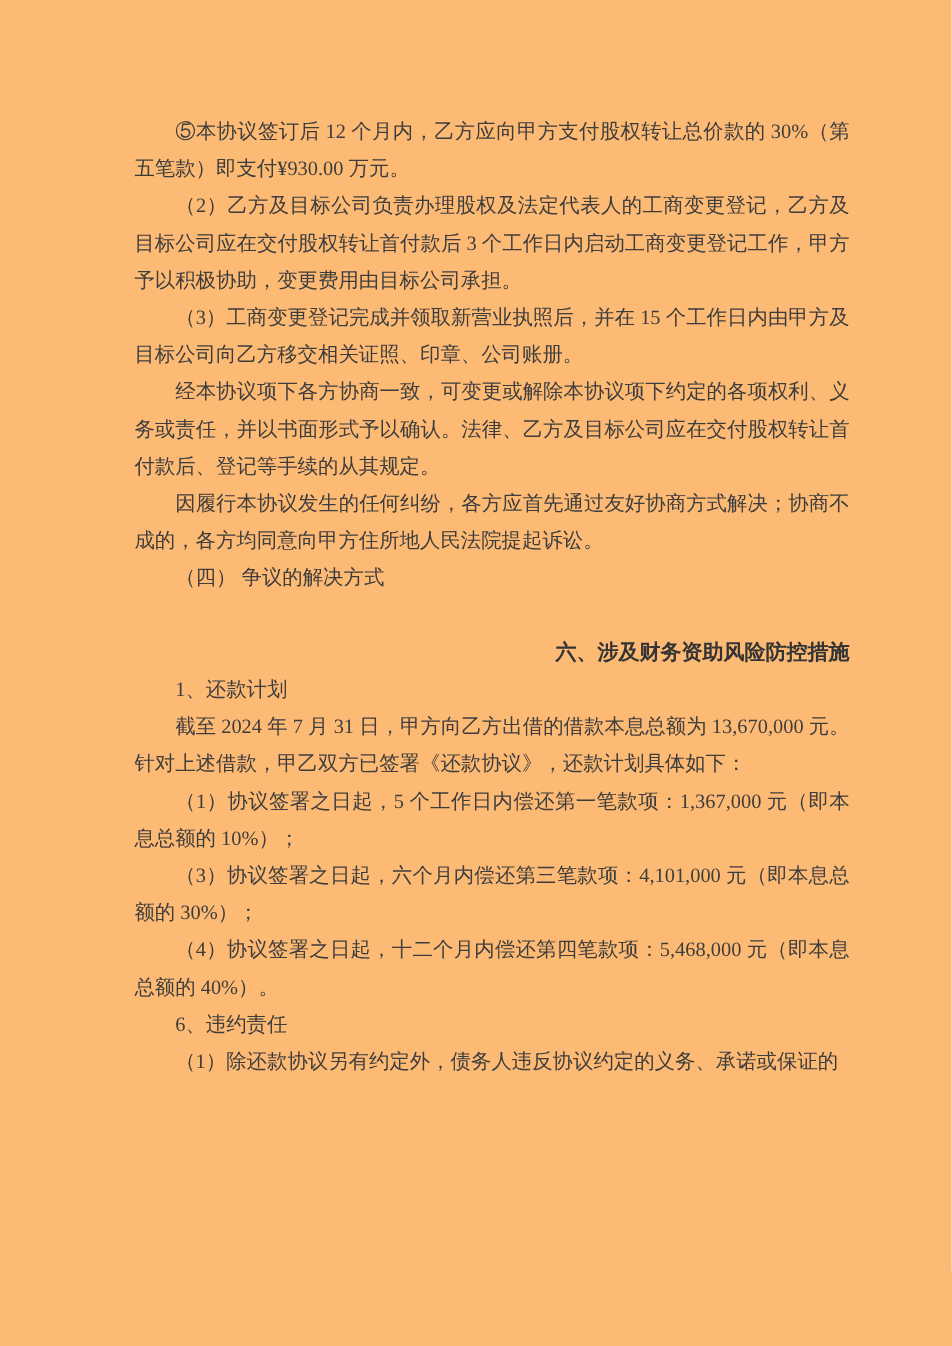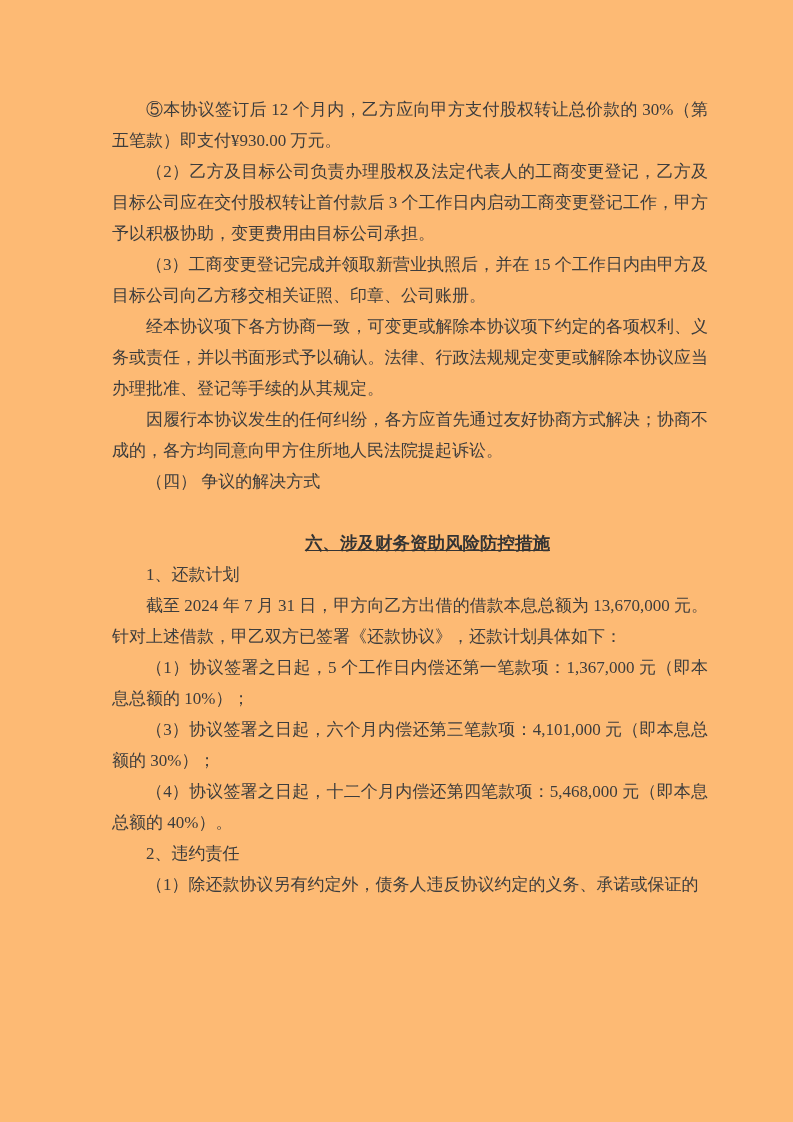--- a/index.html
+++ b/index.html
@@ -33,37 +33,36 @@
     text-align: justify;
     text-indent: 2em;
     word-break: break-all;
   }
   .doc p.heading {
     margin-top: 31px;
     font-family: "Liberation Sans", "DejaVu Sans", sans-serif;
     font-weight: bold;
     font-size: 17.5px;
     color: #343434;
-    text-align: center;
-    text-decoration: underline;
+    text-align: right;
   }
 </style>
 </head>
 <body>
 
 <div class="page">
   <div class="doc">
     <p class="body">⑤本协议签订后 12 个月内，乙方应向甲方支付股权转让总价款的 30%（第五笔款）即支付¥930.00 万元。</p>
     <p class="body">（2）乙方及目标公司负责办理股权及法定代表人的工商变更登记，乙方及目标公司应在交付股权转让首付款后 3 个工作日内启动工商变更登记工作，甲方予以积极协助，变更费用由目标公司承担。</p>
     <p class="body">（3）工商变更登记完成并领取新营业执照后，并在 15 个工作日内由甲方及目标公司向乙方移交相关证照、印章、公司账册。</p>
-    <p class="body">经本协议项下各方协商一致，可变更或解除本协议项下约定的各项权利、义务或责任，并以书面形式予以确认。法律、行政法规规定变更或解除本协议应当办理批准、登记等手续的从其规定。</p>
+    <p class="body">经本协议项下各方协商一致，可变更或解除本协议项下约定的各项权利、义务或责任，并以书面形式予以确认。法律、乙方及目标公司应在交付股权转让首付款后、登记等手续的从其规定。</p>
     <p class="body">因履行本协议发生的任何纠纷，各方应首先通过友好协商方式解决；协商不成的，各方均同意向甲方住所地人民法院提起诉讼。</p>
     <p class="body">（四） 争议的解决方式</p>
     <p class="heading">六、涉及财务资助风险防控措施</p>
     <p class="body">1、还款计划</p>
     <p class="body">截至 2024 年 7 月 31 日，甲方向乙方出借的借款本息总额为 13,670,000 元。针对上述借款，甲乙双方已签署《还款协议》，还款计划具体如下：</p>
     <p class="body">（1）协议签署之日起，5 个工作日内偿还第一笔款项：1,367,000 元（即本息总额的 10%）；</p>
     <p class="body">（3）协议签署之日起，六个月内偿还第三笔款项：4,101,000 元（即本息总额的 30%）；</p>
     <p class="body">（4）协议签署之日起，十二个月内偿还第四笔款项：5,468,000 元（即本息总额的 40%）。</p>
-    <p class="body">2、违约责任</p>
+    <p class="body">6、违约责任</p>
     <p class="body">（1）除还款协议另有约定外，债务人违反协议约定的义务、承诺或保证的</p>
   </div>
 </div>
 
 </body></html>

